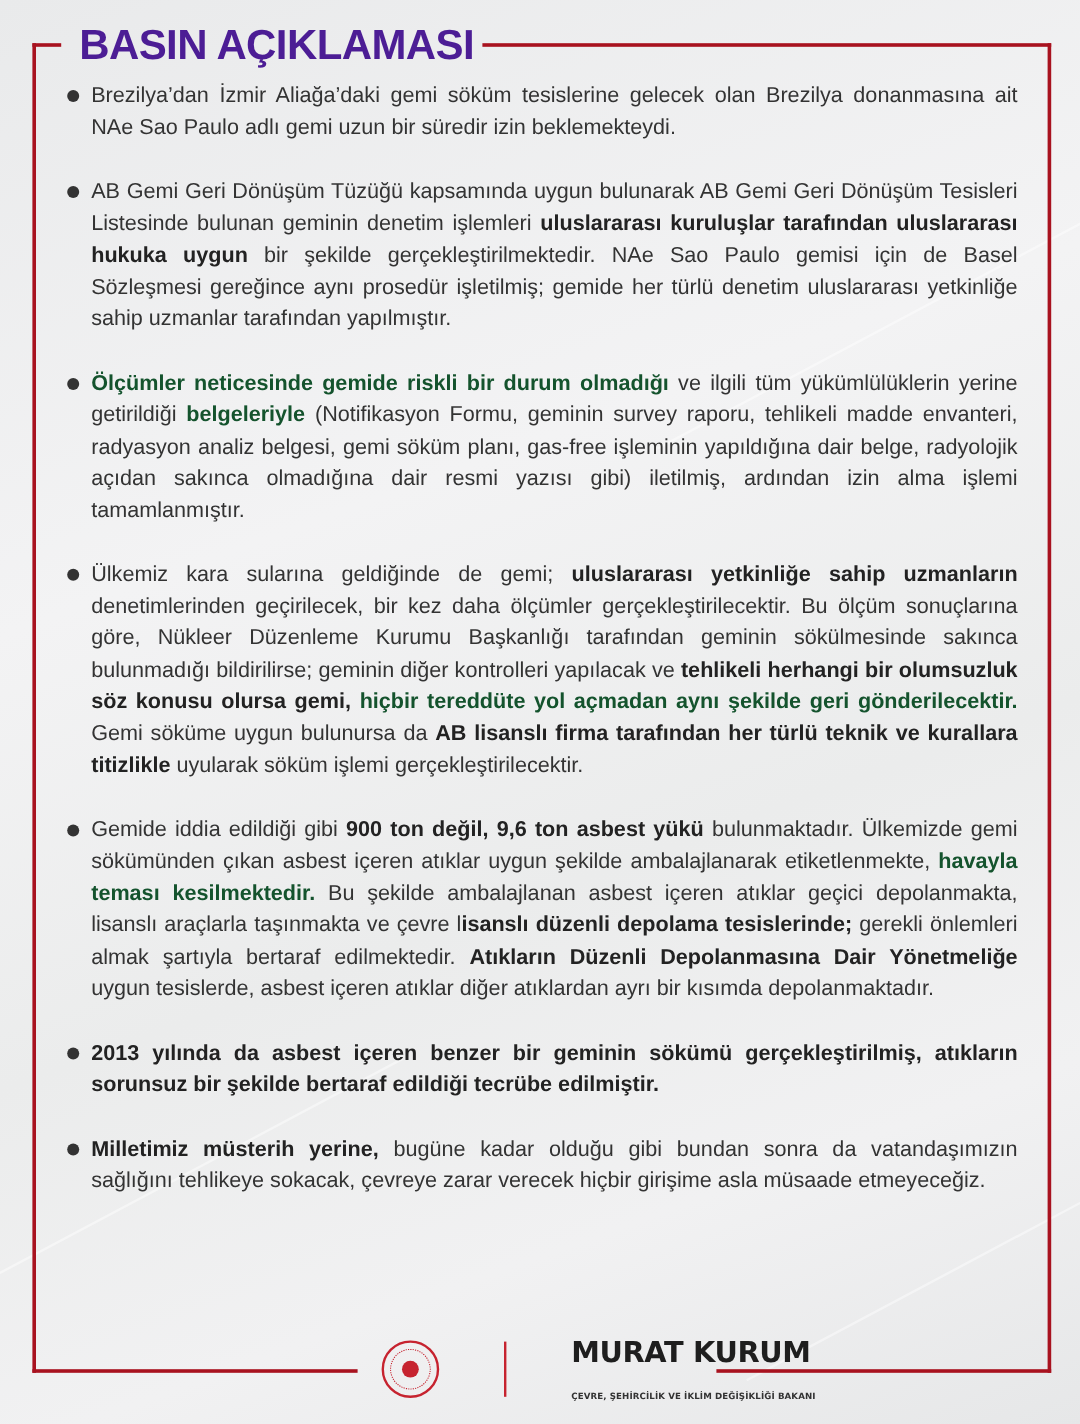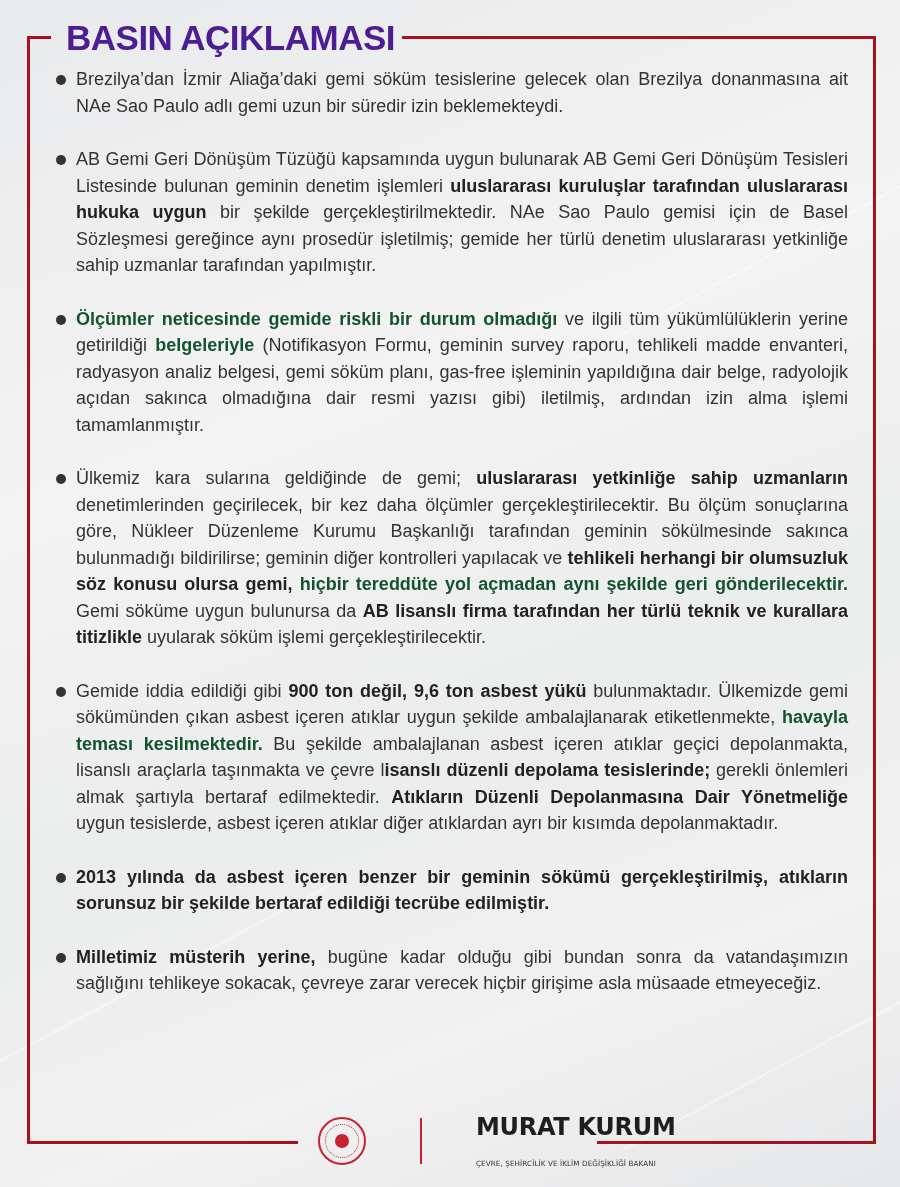--- a/index.html
+++ b/index.html
@@ -22,21 +22,21 @@
   .bullet { position: absolute; left: 6px; top: 9px; width: 10px; height: 10px; border-radius: 50%; background: #333; }
   .b { font-weight: bold; color: #222; }
   .r { font-weight: bold; color: #14532d; }
   .closing { padding-left: 26px; font-size: 17.6px; font-weight: bold; color: #262626; margin-top: 4px; }
   .sig { position: absolute; left: 318px; top: 1115px; height: 52px; display: flex; align-items: center; gap: 46px; }
   .emblem { width: 48px; height: 48px; border-radius: 50%; border: 2px solid #c6232f; position: relative; box-sizing: border-box; }
   .emblem .ring { position: absolute; inset: 5px; border-radius: 50%; border: 1.5px dotted #c6232f; }
   .emblem .core { position: absolute; left: 15px; top: 15px; width: 14px; height: 14px; border-radius: 50%; background: #c6232f; }
   .sep { width: 2px; height: 46px; background: #c6232f; margin: 0 8px 0 8px; }
   .name { font-family: "DejaVu Sans", sans-serif; font-weight: bold; font-size: 24px; color: #1e1e1e; line-height: 26px; letter-spacing: -0.3px; }
-  .role { font-family: "DejaVu Sans", sans-serif; font-weight: normal; font-size: 7.2px; color: #333; margin-top: 19px; letter-spacing: 0.1px; }
+  .role { font-family: "DejaVu Sans", sans-serif; font-weight: bold; font-size: 7.2px; color: #333; margin-top: 19px; letter-spacing: 0.1px; }
 </style>
 </head>
 <body>
 
 <div class="streak" style="left:-60px; top:980px; width:420px;"></div>
 <div class="streak" style="left:520px; top:260px; width:480px;"></div>
 <div class="streak" style="left:600px; top:1060px; width:380px;"></div>
 
 <div class="frame-line" style="left:27px; top:36px; width:24px; height:3px;"></div>
 <div class="frame-line" style="left:402px; top:36px; width:474px; height:3px;"></div>

